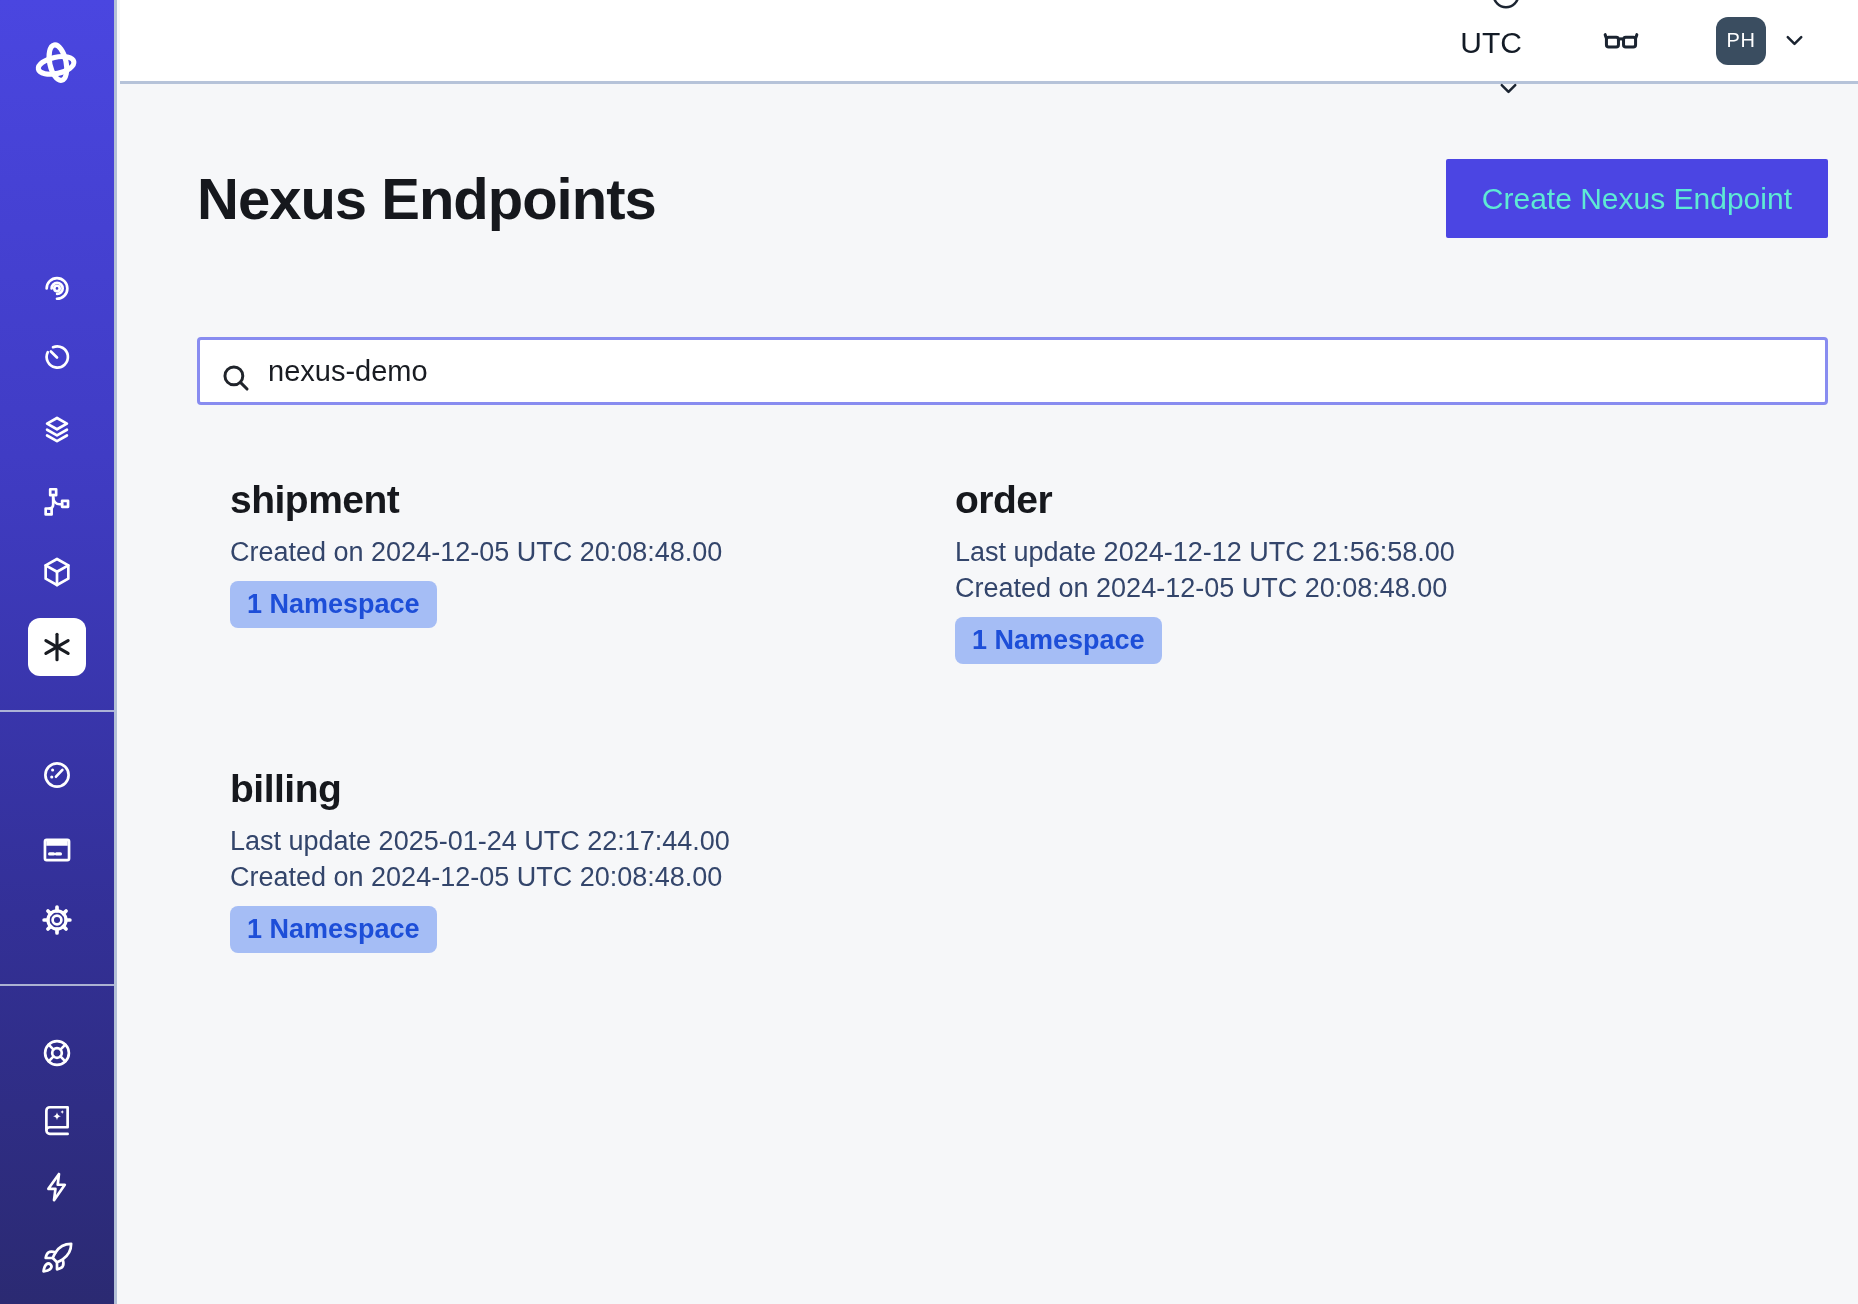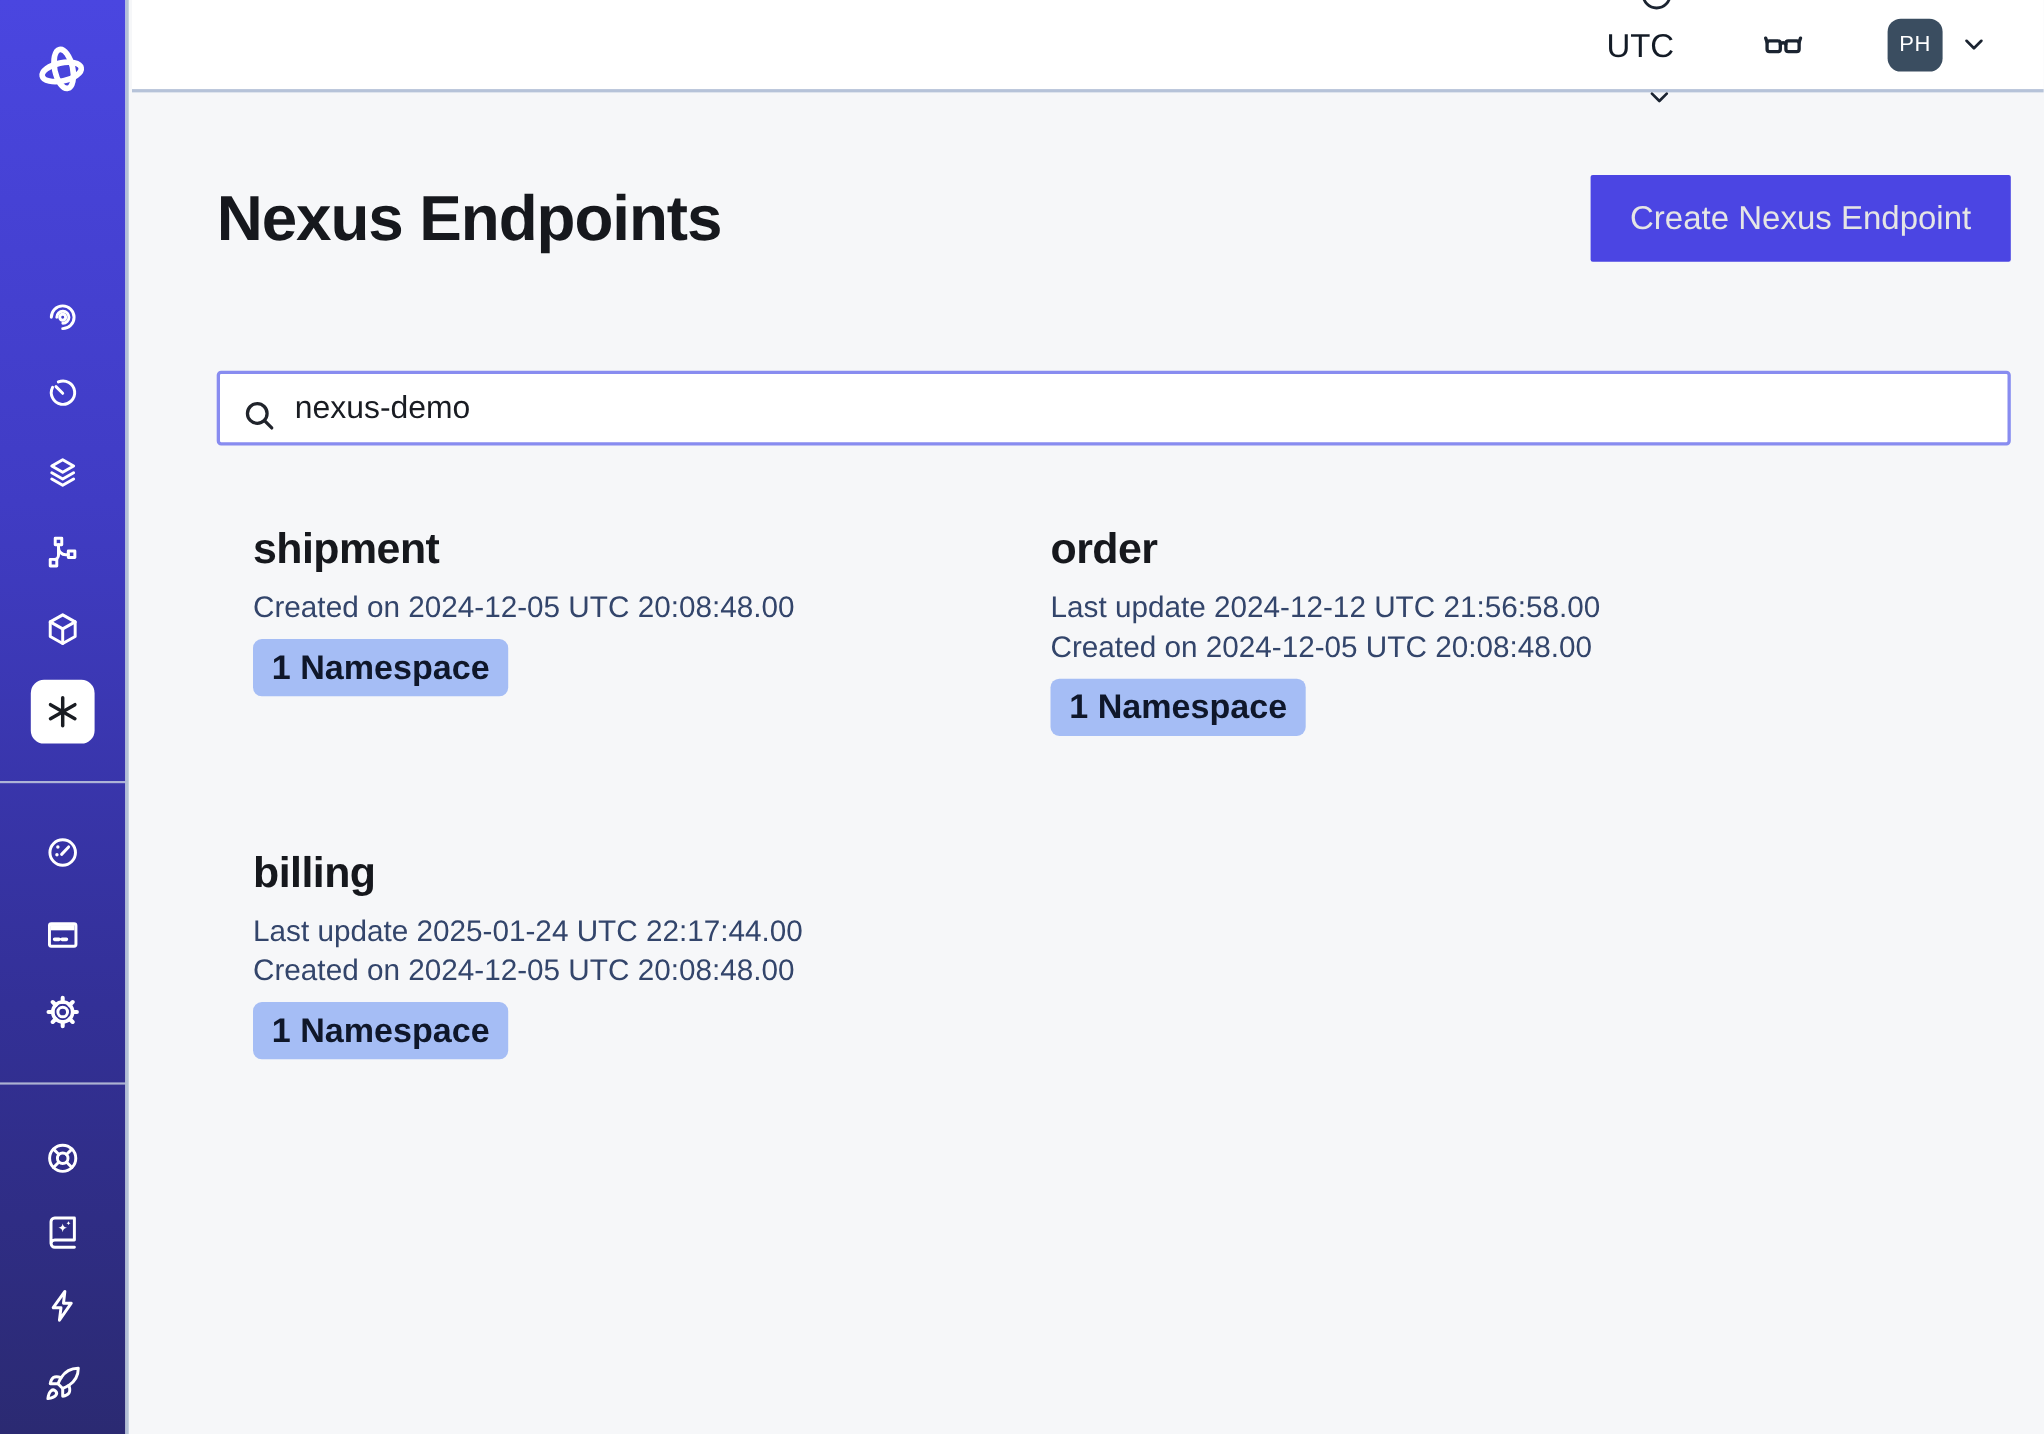--- a/index.html
+++ b/index.html
@@ -62,21 +62,21 @@
 
   
   main {
     position:absolute; left:120px; top:87px; right:0; bottom:0;
     padding:72px 30px 0 77px;
   }
   .title-row { display:flex; align-items:center; justify-content:space-between;gap:30px; }
   h1 { font-size:58px; font-weight:700; letter-spacing:-1px; color:#16181d; }
   .create-btn {
     border:none; cursor:pointer; border-radius:2px;
-    background:#4b45e3; color:#e5e5e5;
+    background:#4b45e3; color:#5eead4;
     font-family:inherit; font-size:30px; font-weight:500;
     height:79px; padding:12px 36px;
   }
 
   .search-wrap { position:relative; margin-top:99px; }
   .search-wrap svg {
     position:absolute; left:22px; top:24px; width:34px; height:34px;
     fill:none; stroke:#20242b; stroke-width:2.1; stroke-linecap:round;
   }
   .search-input {
@@ -89,22 +89,22 @@
   .grid {
     margin-top:69px;
     display:grid; grid-template-columns:725px 1fr; row-gap:99px;
   }
   .card { padding-left:33px; cursor:pointer; }
   .card h2 { font-size:39px; font-weight:700; letter-spacing:-.5px; line-height:52px; color:#16181d; }
   .meta { font-size:27px; line-height:36px; color:#33456b; }
   .meta-wrap { margin-top:8px; }
   .badge {
     display:inline-block; margin-top:11px;
-    background:#a5bdf5; color:#0f172a;
-    font-size:31px; font-weight:700;
+    background:#a5bdf5; color:#1d4ed8;
+    font-size:27px; font-weight:700;
     padding:8px 17px; border-radius:8px;
   }
 </style>
 </head>
 <body>
 
 <aside class="sidebar">
   <div class="logo-wrap">
     <svg viewBox="0 0 48 48">
       <g transform="rotate(-12 24 24)" stroke-width="4.4">

